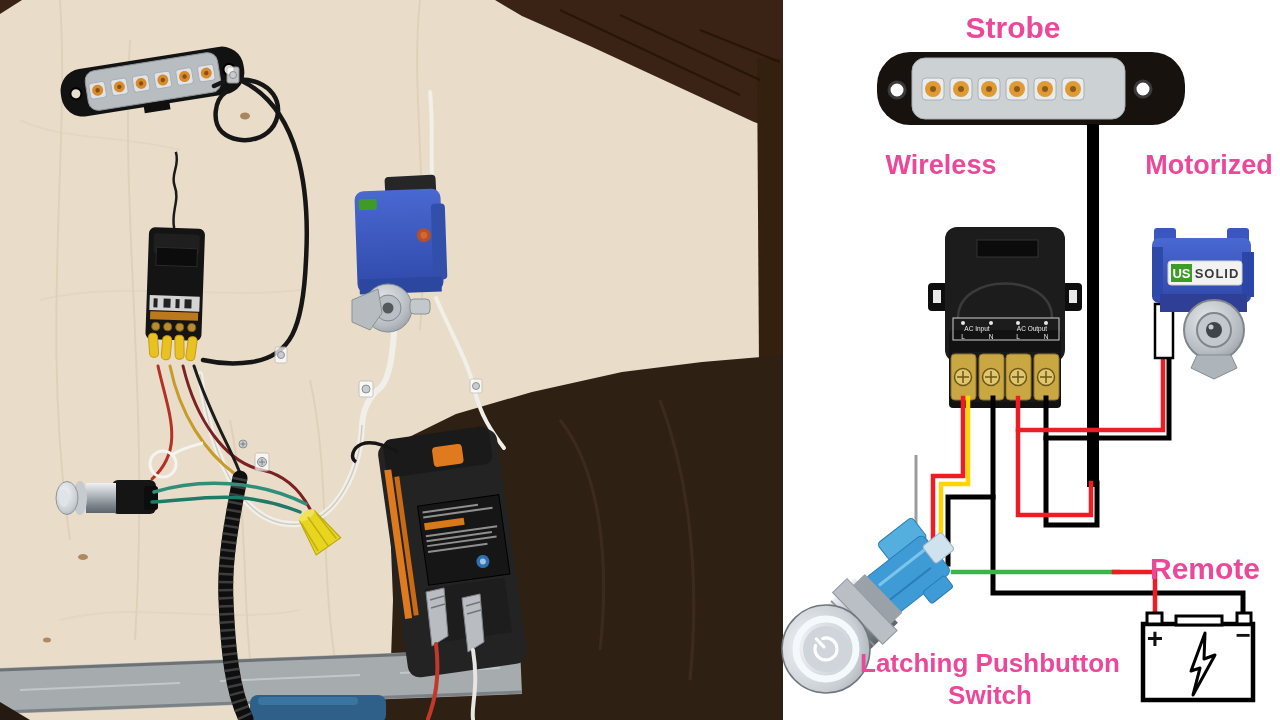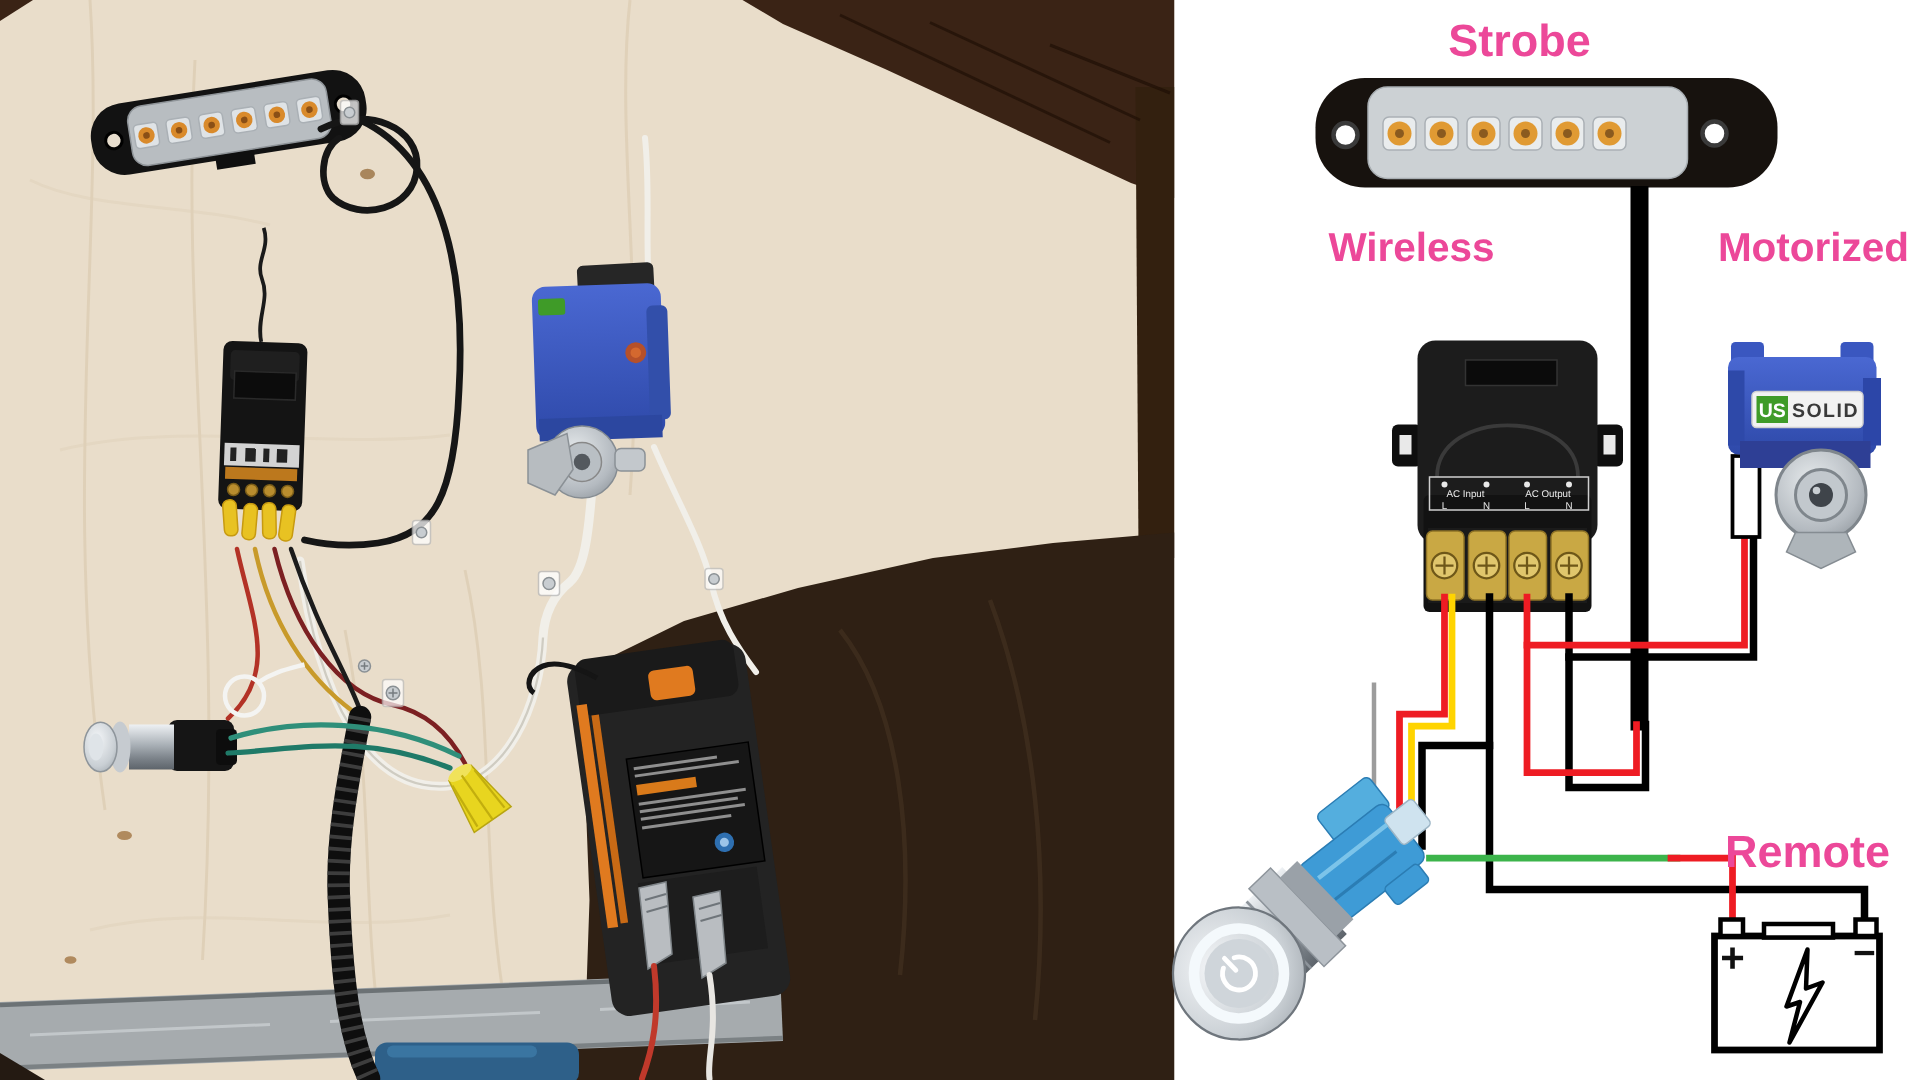--- a/index.html
+++ b/index.html
@@ -444,14 +444,18 @@
 </svg>
 
 <div class="dlabel fs30" style="left:1013px;top:10px;">Strobe</div>
 <div class="dlabel fs27" style="left:941px;top:149px;">
   <div>Wireless</div>
 </div>
 <div class="dlabel fs27" style="left:1199px;top:149px;margin-left:10px;">
   <div>Motorized</div>
 </div>
 <div class="dlabel fs30" style="left:1205px;top:551px;">Remote</div>
-
+<div class="dlabel fs26" style="left:990px;top:648px;">
+  <div>Latching Pushbutton</div>
+  <div>Switch</div>
 </div>
 
+</div>
+
 </body></html>

